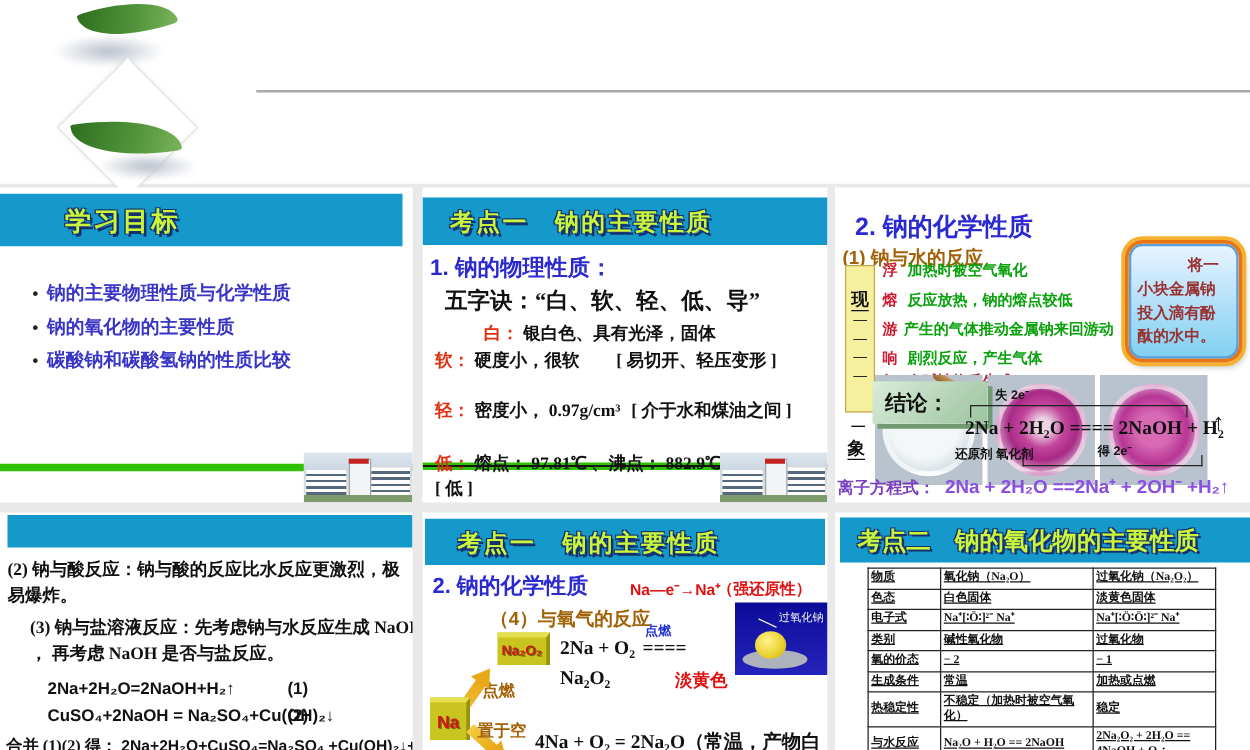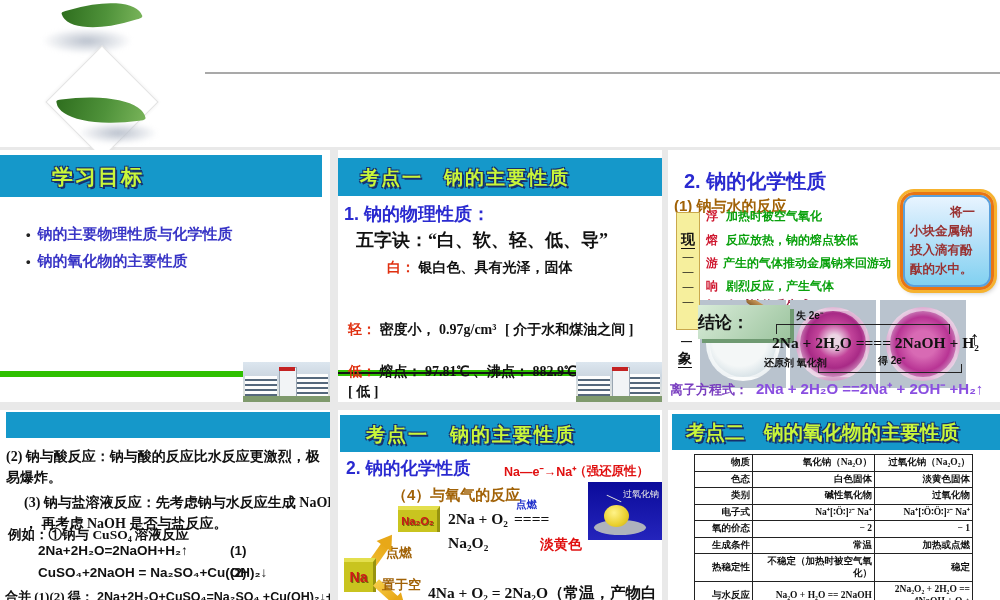--- a/index.html
+++ b/index.html
@@ -60,21 +60,21 @@
   .water-key{position:absolute;color:#cf1830;font-weight:bold;font-size:12px;}
   .water-desc{position:absolute;color:#09a10c;font-weight:bold;font-size:12px;white-space:nowrap;}
   .water-desc.dark-red{color:#a32848;}
   .note-box{position:absolute;border-radius:14px;border:3px solid #e87514;
             background:linear-gradient(#eaf5ff,#bfe4fa 40%,#7fd0f0);
             box-shadow:0 0 0 3px #f6b22e, 2px 3px 5px rgba(0,0,0,.25), inset 0 0 0 2px #5aa0dc;
             color:#993333;font-weight:bold;font-size:12.5px;line-height:19px;
             padding:8px 7px 4px 7px;box-sizing:border-box;text-indent:3.2em;}
   .concl-box{position:absolute;background:linear-gradient(135deg,#d9ecd9,#9cc49e);
              box-shadow:4px 4px 0 #6f9a72;color:#111;font-weight:bold;font-size:17px;
-             display:flex;align-items:center;box-sizing:border-box;}
+             display:flex;align-items:center;padding-left:10px;box-sizing:border-box;}
   .photo{position:absolute;background:#b9c3ce;overflow:hidden;}
   .dish{position:absolute;left:7%;top:8%;width:86%;height:84%;border-radius:50%;
         border:4px solid rgba(255,255,255,.55);box-sizing:border-box;}
   .dish.clear{background:radial-gradient(circle at 45% 42%,#f4f7f7 0 52%,#dde6ea 70%,#c5cfd6 100%);}
   .dish.pink1{background:radial-gradient(circle at 52% 45%,#ecd4e4 0 12%,#c2449a 35%,#a82a86 55%,#d8a8cc 78%,#ccd3d9 100%);}
   .dish.pink2{background:radial-gradient(circle at 50% 50%,#d86ab4 0 28%,#b83494 58%,#d0a0c8 80%,#ccd2d8 100%);}
   .spoon{position:absolute;width:40px;height:7px;background:linear-gradient(#c89858,#8f6430);
          border-radius:4px;transform:rotate(32deg);}
   .eq-main{position:absolute;color:#111;font-weight:bold;font-size:15.5px;white-space:nowrap;
            font-family:"Liberation Serif",serif;}
@@ -101,23 +101,23 @@
   .cond-blue{position:absolute;color:#2233cc;font-weight:bold;font-size:10.5px;white-space:nowrap;}
   .peroxide{position:absolute;background:linear-gradient(#0b0b9a,#2424bc);overflow:hidden;}
   .peroxide .glass{position:absolute;left:8%;bottom:8%;width:70%;height:26%;background:#aeb2bc;border-radius:50%;}
   .peroxide .blob{position:absolute;left:22%;bottom:22%;width:34%;height:38%;border-radius:50%;
                   background:radial-gradient(circle at 40% 35%,#fff388,#e9cf2e 60%,#c7a81a);}
   .peroxide .lbl{position:absolute;right:3px;top:6px;color:#f3f3e9;font-size:9px;white-space:nowrap;}
   .peroxide .lbl-line{position:absolute;right:40px;top:16px;width:16px;height:1px;background:#e9e9e0;transform:rotate(25deg);}
 
   
   table.oxides{position:absolute;border-collapse:collapse;table-layout:fixed;background:#fff;}
-  table.oxides td{border:1px solid #222;text-align:right;vertical-align:middle;
+  table.oxides td{border:1px solid #222;text-align:left;vertical-align:middle;
       font-family:"Liberation Serif",serif;font-weight:bold;color:#111;font-size:9.5px;
-      padding:2px 2px;line-height:11.5px;overflow:hidden;}
+      padding:2px 2px;line-height:11.5px;overflow:hidden;text-decoration:underline;}
   td.lblcol{font-size:10px;}
   td.efml{font-size:8.5px;}
 </style>
 </head>
 <body>
 
 <div id="page">
   <div class="gray-zone"></div>
 
   <div class="leaf-shadow" style="left:42px;top:28px;width:90px;height:26px;"></div>
@@ -128,40 +128,47 @@
   <div class="divider"></div>
 
   <div id="s1" class="slide">
     <div class="band" style="left:0;top:5px;width:322px;height:42px;">
       <div class="band-title abs" style="left:52px;top:8px;font-size:21px;">学习目标</div>
     </div>
     <div class="bullet-line" style="left:26px;top:75px;">
       <span class="bullet-dot">•</span><span>钠的主要物理性质与化学性质</span></div>
     <div class="bullet-line" style="left:26px;top:102px;">
       <span class="bullet-dot">•</span><span>钠的氧化物的主要性质</span></div>
+    <div class="bullet-line" style="left:26px;top:129px;">
+      <span class="bullet-dot">•</span><span>碳酸钠和碳酸氢钠的性质比较</span></div>
     <div class="green-rule" style="left:0;top:221px;width:330px;"></div>
     <div class="campus" style="left:243px;top:212px;width:87px;height:40px;">
       <div class="wing" style="left:2px;top:14px;width:32px;height:20px;"></div>
       <div class="wing" style="right:2px;top:12px;width:34px;height:22px;"></div>
       <div class="tower" style="left:36px;top:5px;width:16px;height:30px;"></div>
       <div class="banner" style="left:36px;top:5px;width:16px;height:4px;"></div>
       <div class="trees"></div>
     </div>
   </div>
 
   <div id="s2" class="slide">
     <div class="band" style="left:0;top:8px;width:324px;height:38px;">
       <div class="band-title abs" style="left:22px;top:7px;font-size:19px;">考点一　钠的主要性质</div>
     </div>
     <div class="phys-title abs" style="left:6px;top:52px;">1. 钠的物理性质：</div>
     <div class="mnemonic abs" style="left:18px;top:78px;">五字诀：“白、软、轻、低、导”</div>
     <div class="green-rule-dark" style="left:0;top:220px;width:324px;"></div>
     <div class="phys-item" style="left:10px;top:108px;width:306px;margin-left:39px;">
       <span class="rkey">白：</span>
       <span>银白色、具有光泽，固体</span>
+    </div>
+    <div class="phys-item" style="left:10px;top:130px;width:300px;">
+      <span class="rkey">软：</span>
+      <span>硬度小，很软</span>
+      <span class="gap1">[ 易切开、轻压变形 ]</span>
     </div>
     <div class="phys-item" style="left:10px;top:170px;width:300px;">
       <span class="rkey">轻：</span>
       <span>密度小， 0.97g/cm³</span>
       <span class="gap2">[ 介于水和煤油之间 ]</span>
     </div>
     <div class="phys-item" style="left:10px;top:212px;width:310px;z-index:2;">
       <span class="rkey">低：</span>
       <span>熔点： 97.81℃ 、沸点： 882.9℃</span>
       <span class="block-extra">[ 低 ]</span>
@@ -224,21 +231,20 @@
     <div class="eq-note" style="left:210px;top:203px;">得 2e⁻</div>
 
     <div class="ionic-label" style="left:2px;top:231px;">离子方程式：</div>
     <div class="ionic-eq" style="left:88px;top:228px;">2Na + 2H₂O ==2Na⁺ + 2OH⁻ +H₂↑</div>
   </div>
 
   <div id="s4" class="slide">
     <div class="band" style="left:6px;top:2px;width:324px;height:26px;"></div>
     <div class="serif-p" style="left:6px;top:36px;width:318px;">(2) 钠与酸反应：钠与酸的反应比水反应更激烈，极易爆炸。</div>
     <div class="serif-p" style="left:4px;top:82px;width:322px;margin-left:20px;">(3) 钠与盐溶液反应：先考虑钠与水反应生成 NaOH ， 再考虑 NaOH 是否与盐反应。</div>
-    <div class="serif-p" style="left:8px;top:114px;font-size:13.5px;">例如：①钠与 CuSO₄ 溶液反应</div>
     <div class="sans-eq" style="left:38px;top:133px;">2Na+2H₂O=2NaOH+H₂↑</div>
     <div class="sans-eq" style="left:230px;top:133px;">(1)</div>
     <div class="sans-eq" style="left:38px;top:155px;">CuSO₄+2NaOH = Na₂SO₄+Cu(OH)₂↓</div>
     <div class="sans-eq" style="left:230px;top:155px;">(2)</div>
     <div class="serif-p" style="left:5px;top:176px;font-size:13px;white-space:nowrap;">
       <span>合并 (1)(2) 得：</span>
       <span style="font-family:'Liberation Sans',sans-serif;font-size:12.5px;">2Na+2H₂O+CuSO₄=Na₂SO₄ +Cu(OH)₂↓+H₂ ↑</span>
     </div>
   </div>
 
@@ -289,30 +295,30 @@
         <td class="lblcol">物质</td>
         <td>氧化钠（Na₂O）</td>
         <td>过氧化钠（Na₂O₂）</td>
           </tr>
       <tr>
         <td class="lblcol">色态</td>
         <td>白色固体</td>
         <td>淡黄色固体</td>
           </tr>
       <tr>
+        <td class="lblcol">电子式</td>
+        <td class="efml">Na⁺[∶Ö∶]²⁻ Na⁺</td>
+        <td class="efml">Na⁺[∶Ö∶Ö∶]²⁻ Na⁺</td>
+          </tr>
+      <tr>
         <td class="lblcol">类别</td>
         <td>碱性氧化物</td>
         <td>过氧化物</td>
           </tr>
       <tr>
-        <td class="lblcol">电子式</td>
-        <td class="efml">Na⁺[∶Ö∶]²⁻ Na⁺</td>
-        <td class="efml">Na⁺[∶Ö∶Ö∶]²⁻ Na⁺</td>
-          </tr>
-      <tr>
         <td class="lblcol">氧的价态</td>
         <td>− 2</td>
         <td>− 1</td>
           </tr>
       <tr>
         <td class="lblcol">生成条件</td>
         <td>常温</td>
         <td>加热或点燃</td>
           </tr>
       <tr>

